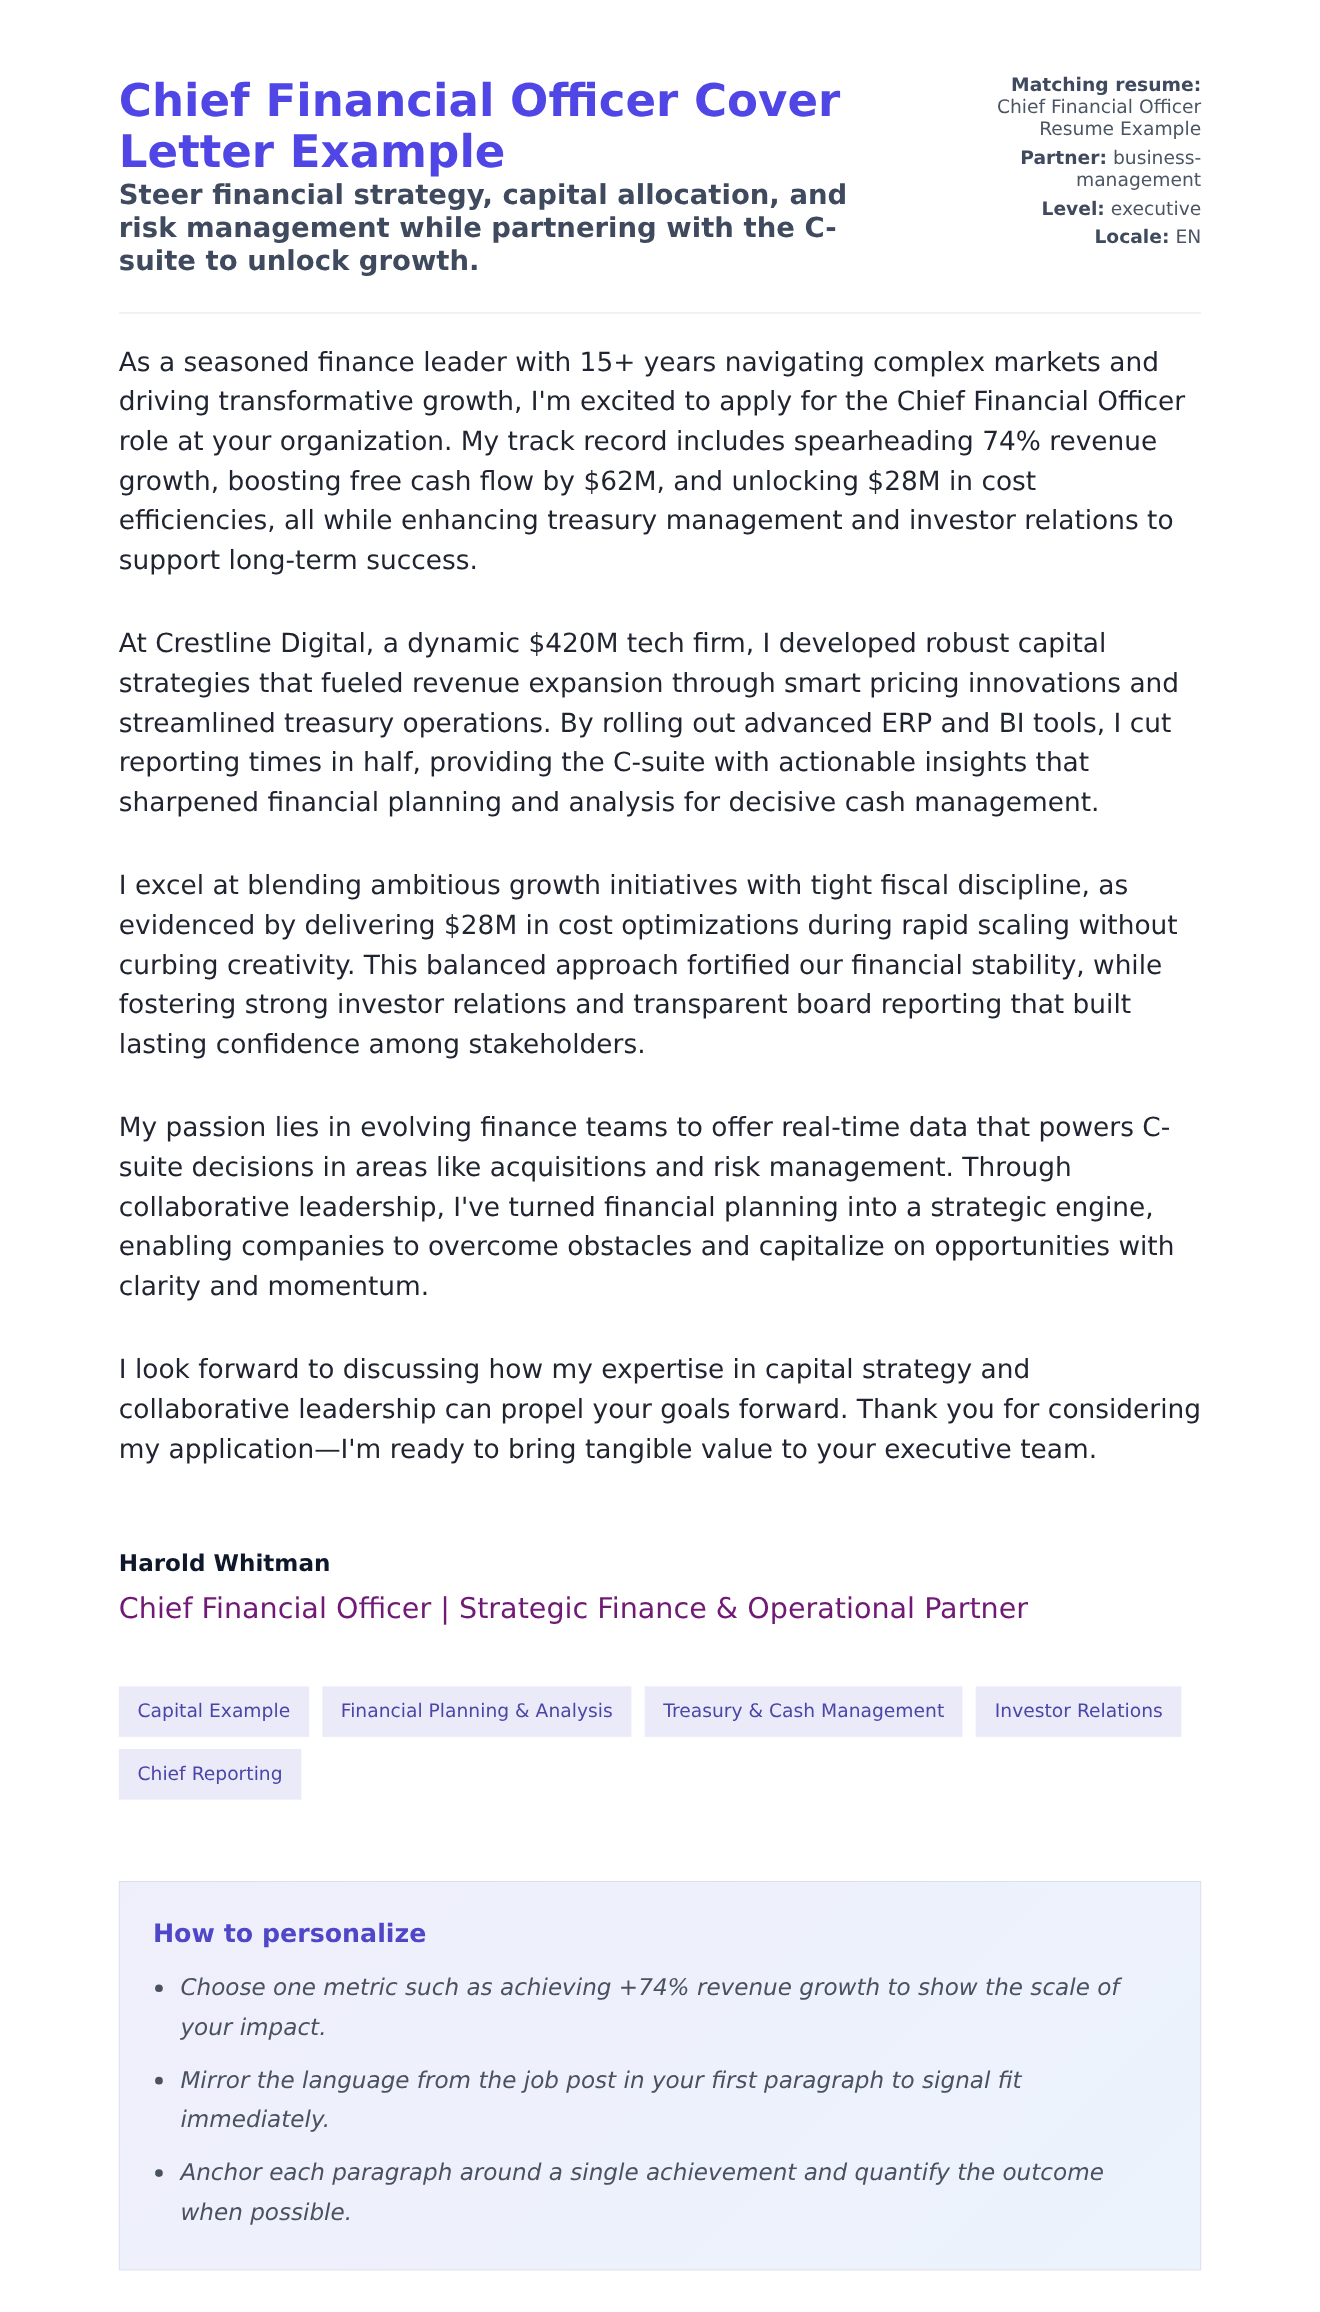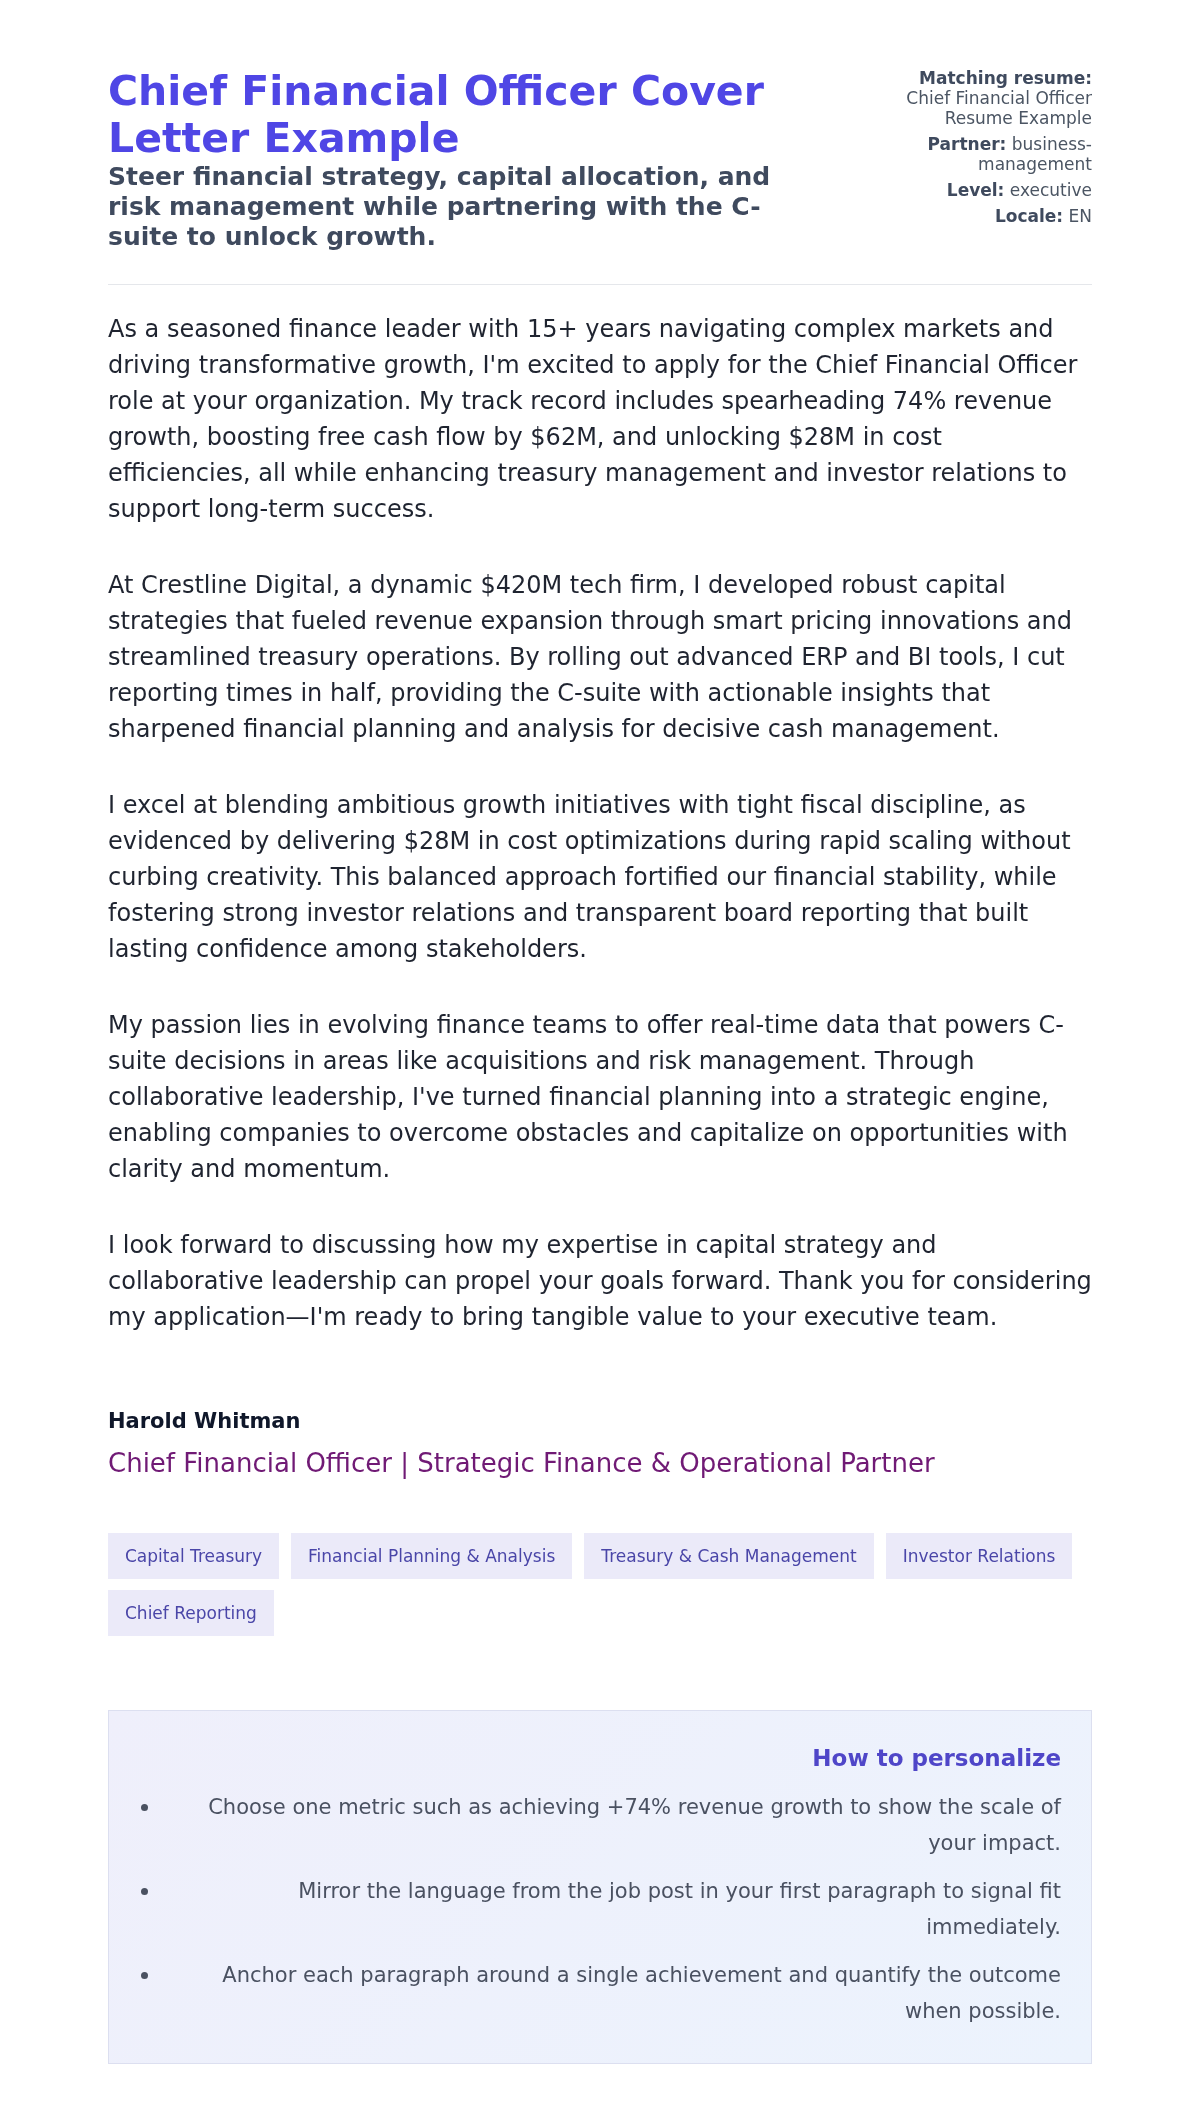--- a/index.html
+++ b/index.html
@@ -93,39 +93,39 @@
     color: #4a46a8;
     font-size: 17px;
     white-space: nowrap;
   }
 
   .personalize {
     margin-top: 74px;
     border: 1px solid #dcdff0;
     background: linear-gradient(135deg, #efeffb 0%, #ecf3fd 100%);
     padding: 32px 30px 34px 30px;
-    text-align: right;
   }
   .personalize-title {
     font-size: 23px;
     line-height: 30px;
     font-weight: bold;
     color: #4f46c8;
   }
   .personalize-list {
     margin-top: 16px;
     list-style: none;
   }
   .personalize-list li {
     position: relative;
     padding-left: 25px;
     font-size: 21px;
     line-height: 36px;
     color: #4a5161;
     margin-bottom: 12px;
+    font-style: italic;
   }
   .personalize-list li:last-child { margin-bottom: 0; }
   .bullet-dot {
     position: absolute;
     left: 2px;
     top: 15px;
     width: 7px;
     height: 7px;
     border-radius: 50%;
     background: #4a5161;
@@ -170,21 +170,21 @@
       <p class="para">I look forward to discussing how my expertise in capital strategy and collaborative leadership can propel your goals forward. Thank you for considering my application—I'm ready to bring tangible value to your executive team.</p>
     </div>
   </section>
 
   <section class="signature">
     <p class="sig-name">Harold Whitman</p>
     <p class="sig-title">Chief Financial Officer | Strategic Finance &amp; Operational Partner</p>
   </section>
 
   <div class="tags">
-    <span class="tag">Capital Treasury</span>
+    <span class="tag">Capital Example</span>
     <span class="tag">Financial Planning &amp; Analysis</span>
     <span class="tag">Treasury &amp; Cash Management</span>
     <span class="tag">Investor Relations</span>
     <span class="tag">Chief Reporting</span>
   </div>
 
   <aside class="personalize">
     <h2 class="personalize-title">How to personalize</h2>
     <ul class="personalize-list">
       <li>

